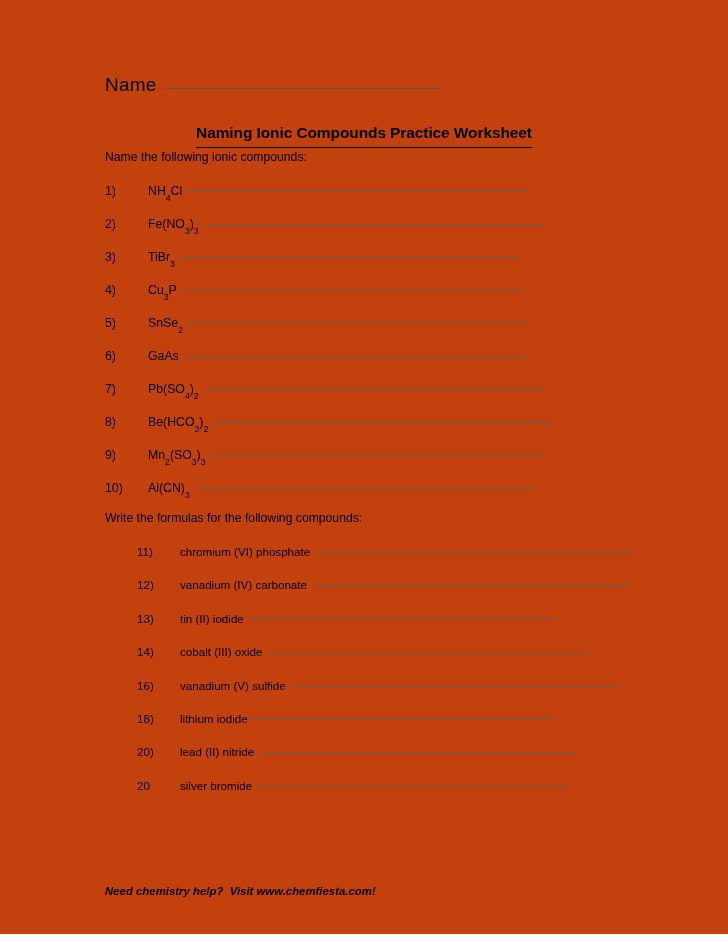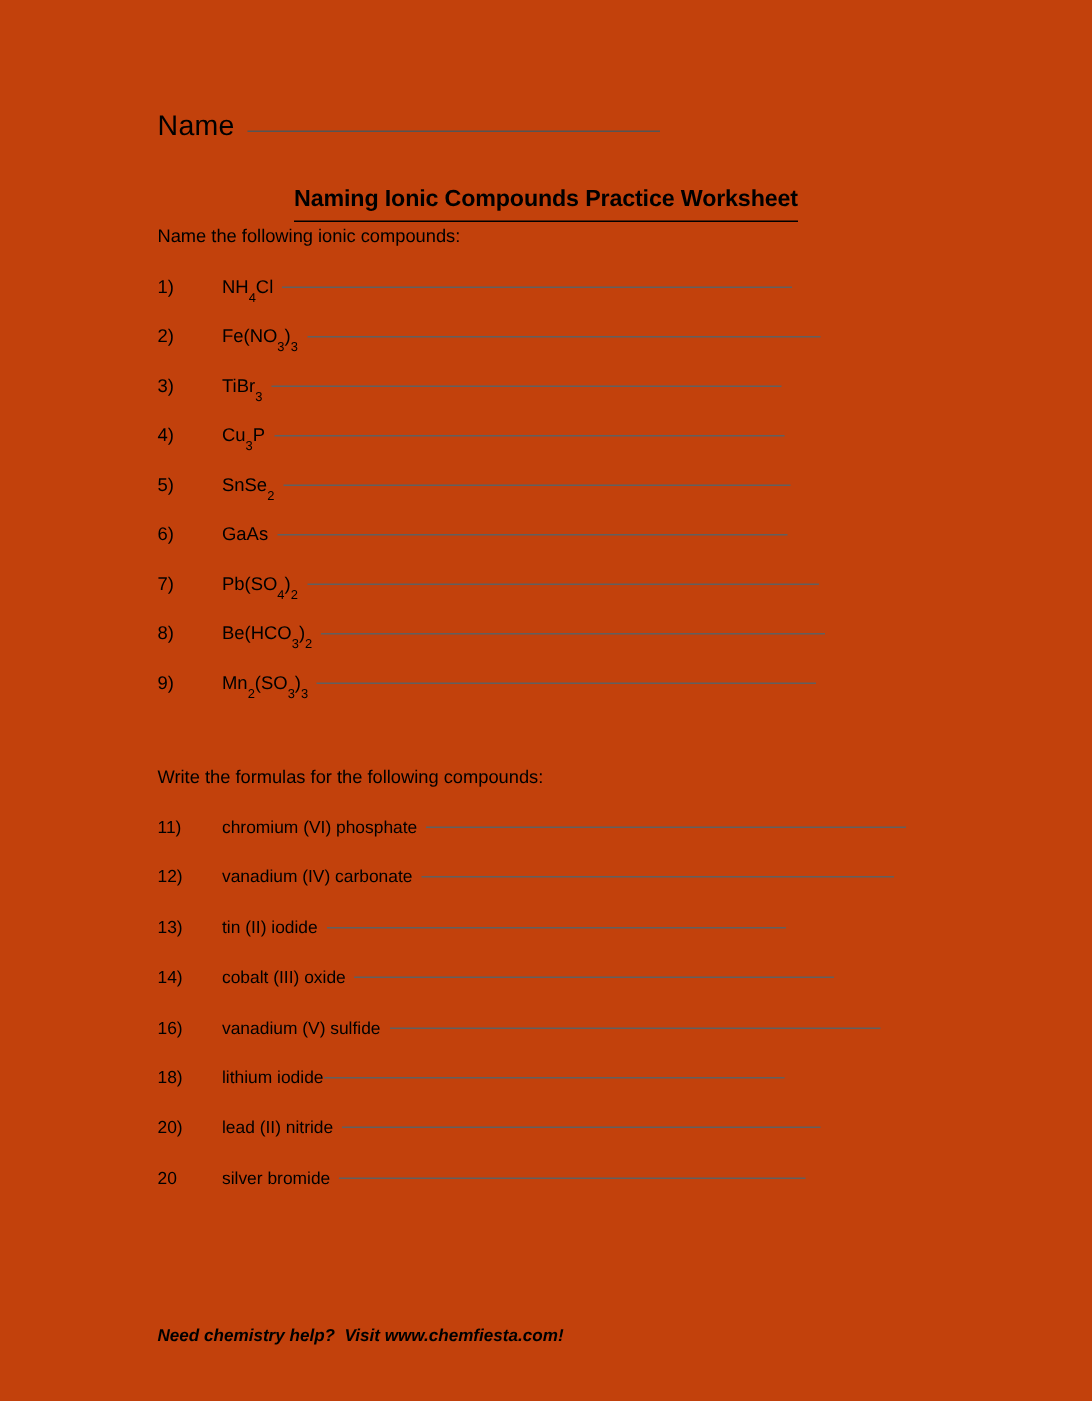--- a/index.html
+++ b/index.html
@@ -71,21 +71,21 @@
   }
   #instruction-1 { top: 150px; }
   #instruction-2 { top: 511px; }
 
   
   .qlist {
     position: absolute;
     left: 105px;
   }
   #list-1 { top: 184px; }
-  #list-2 { top: 545px; }
+  #list-2 { top: 545px; margin-left: 32px; }
 
   .qrow {
     display: flex;
     align-items: baseline;
     white-space: pre;
   }
   #list-1 .qrow { height: 33px; font-size: 12.3px; }
   #list-2 .qrow { height: 33.4px; font-size: 11.6px; }
 
   .qnum {
@@ -145,20 +145,21 @@
   <div class="qlist" id="list-1">
       <div class="qrow"><span class="qnum">1)</span><span class="qtext">NH<sub>4</sub>Cl</span><span class="qblank" style="width: 340px;"></span></div>
       <div class="qrow"><span class="qnum">2)</span><span class="qtext">Fe(NO<sub>3</sub>)<sub>3</sub></span><span class="qblank" style="width: 342px;"></span></div>
       <div class="qrow"><span class="qnum">3)</span><span class="qtext">TiBr<sub>3</sub></span><span class="qblank" style="width: 340px;"></span></div>
       <div class="qrow"><span class="qnum">4)</span><span class="qtext">Cu<sub>3</sub>P</span><span class="qblank" style="width: 340px;"></span></div>
       <div class="qrow"><span class="qnum">5)</span><span class="qtext">SnSe<sub>2</sub></span><span class="qblank" style="width: 338px;"></span></div>
       <div class="qrow"><span class="qnum">6)</span><span class="qtext">GaAs</span><span class="qblank" style="width: 340px;"></span></div>
       <div class="qrow"><span class="qnum">7)</span><span class="qtext">Pb(SO<sub>4</sub>)<sub>2</sub></span><span class="qblank" style="width: 341px;"></span></div>
       <div class="qrow"><span class="qnum">8)</span><span class="qtext">Be(HCO<sub>3</sub>)<sub>2</sub></span><span class="qblank" style="width: 336px;"></span></div>
       <div class="qrow"><span class="qnum">9)</span><span class="qtext">Mn<sub>2</sub>(SO<sub>3</sub>)<sub>3</sub></span><span class="qblank" style="width: 333px;"></span></div>
+      <div class="qrow"><span class="qnum">10)</span><span class="qtext">Al(CN)<sub>3</sub></span><span class="qblank" style="width: 337px;"></span></div>
     </div>
 
   <div class="instruction" id="instruction-2">Write the formulas for the following compounds:</div>
 
   <div class="qlist" id="list-2">
       <div class="qrow"><span class="qnum">11)</span><span class="qtext">chromium (VI) phosphate</span><span class="qblank" style="width: 320px;"></span></div>
       <div class="qrow"><span class="qnum">12)</span><span class="qtext">vanadium (IV) carbonate</span><span class="qblank" style="width: 315px;"></span></div>
       <div class="qrow"><span class="qnum">13)</span><span class="qtext">tin (II) iodide</span><span class="qblank" style="width: 306px;"></span></div>
       <div class="qrow"><span class="qnum">14)</span><span class="qtext">cobalt (III) oxide</span><span class="qblank" style="width: 320px;"></span></div>
       <div class="qrow"><span class="qnum">16)</span><span class="qtext">vanadium (V) sulfide</span><span class="qblank" style="width: 327px;"></span></div>

